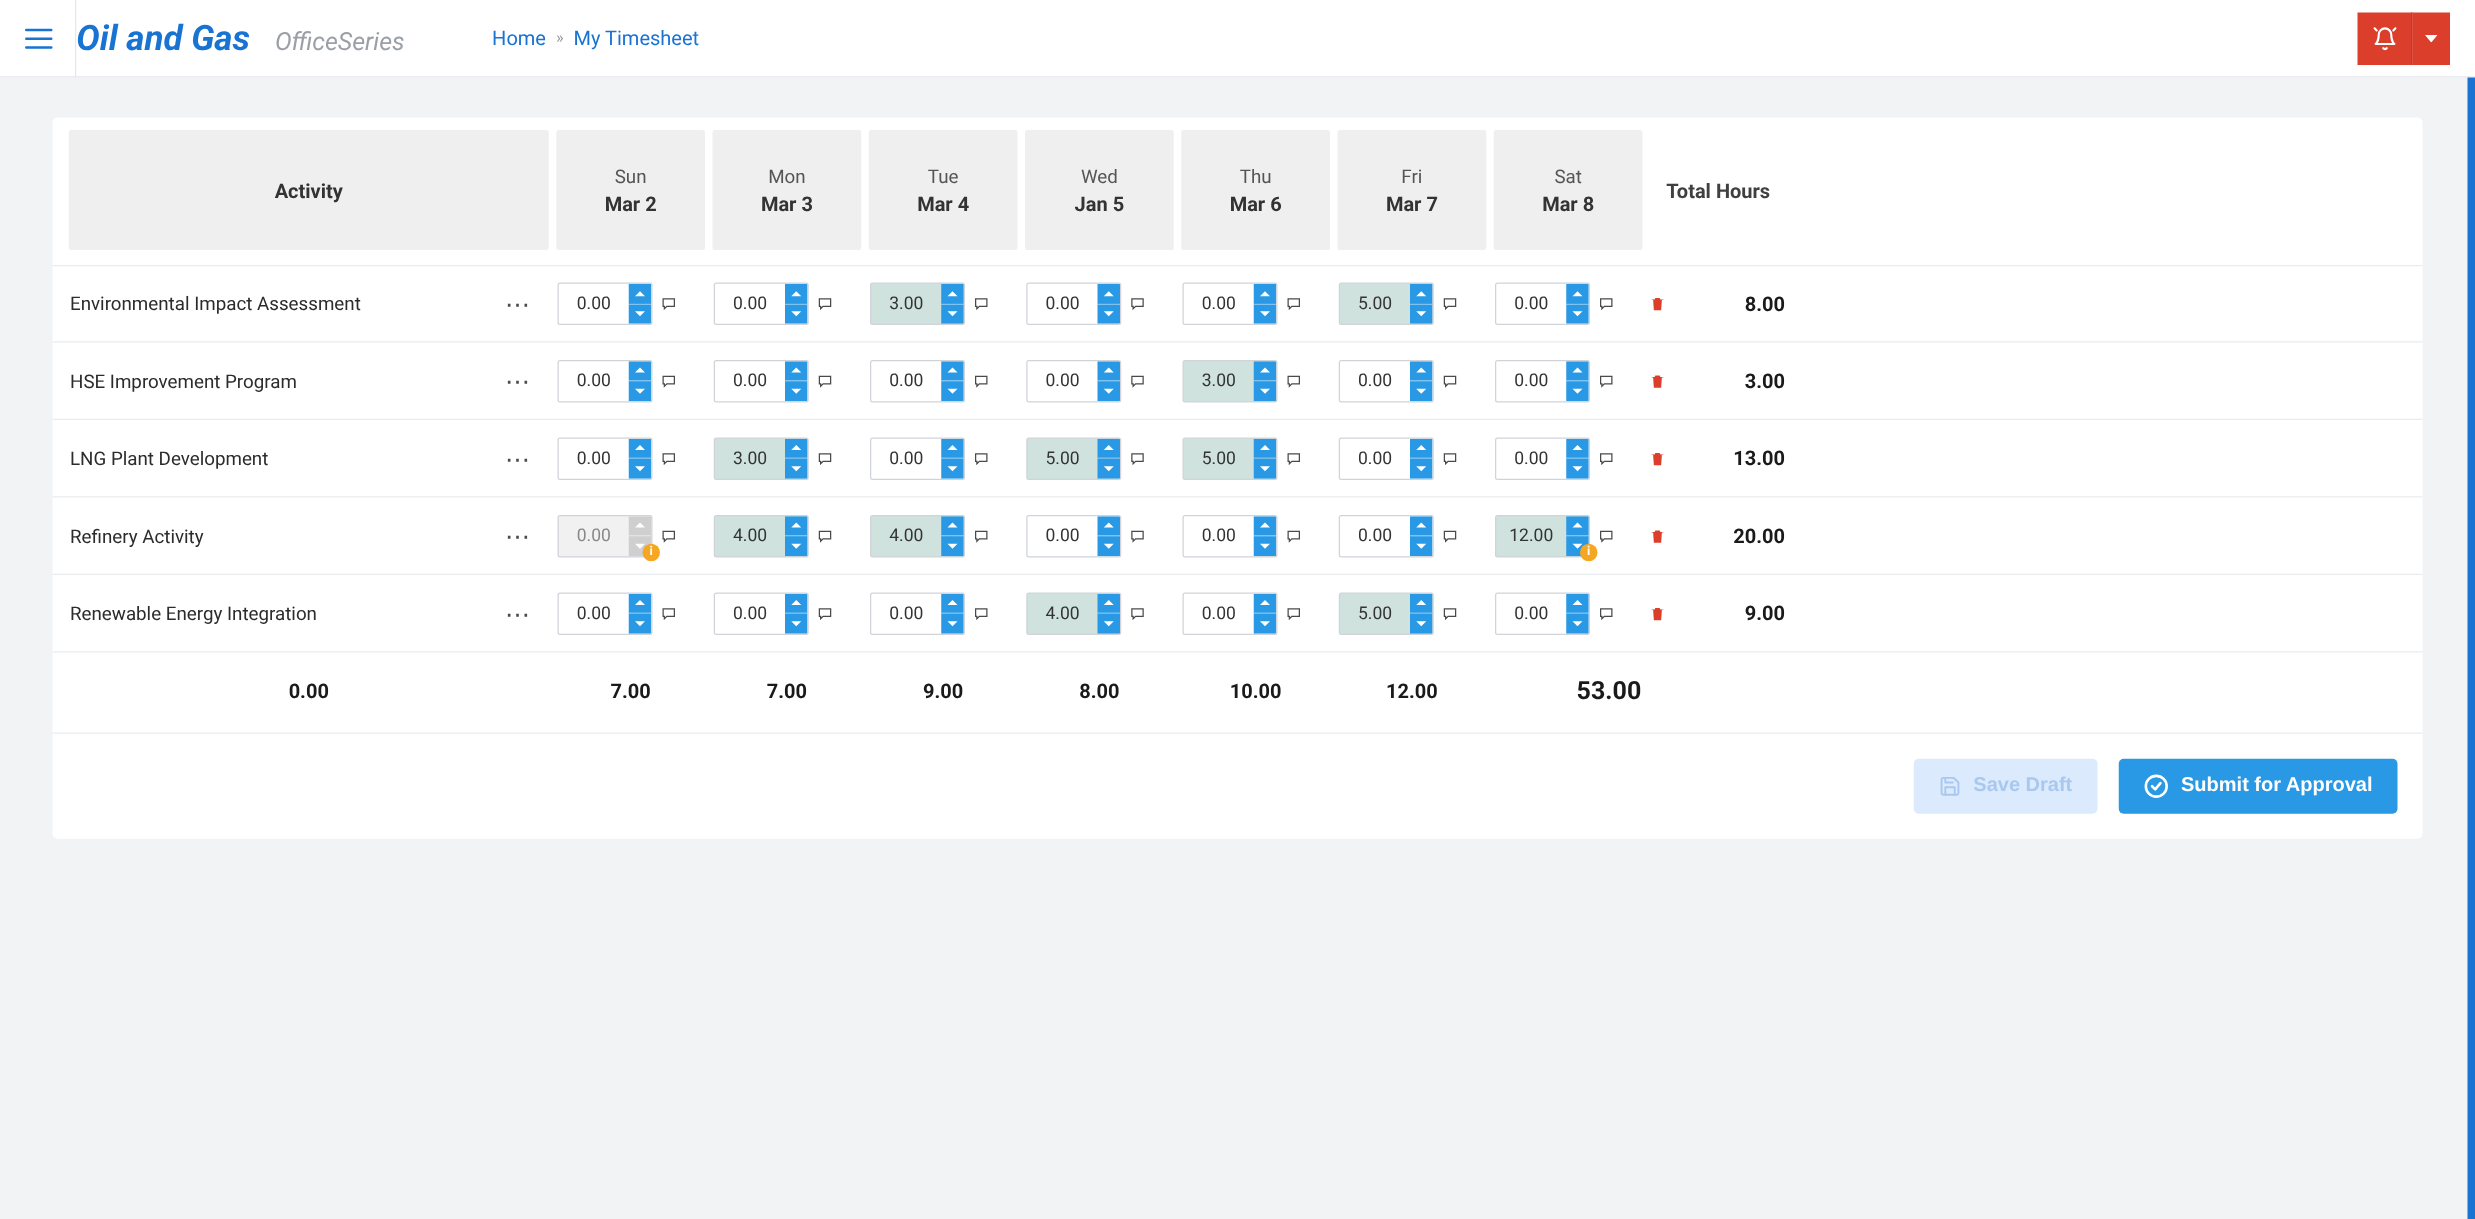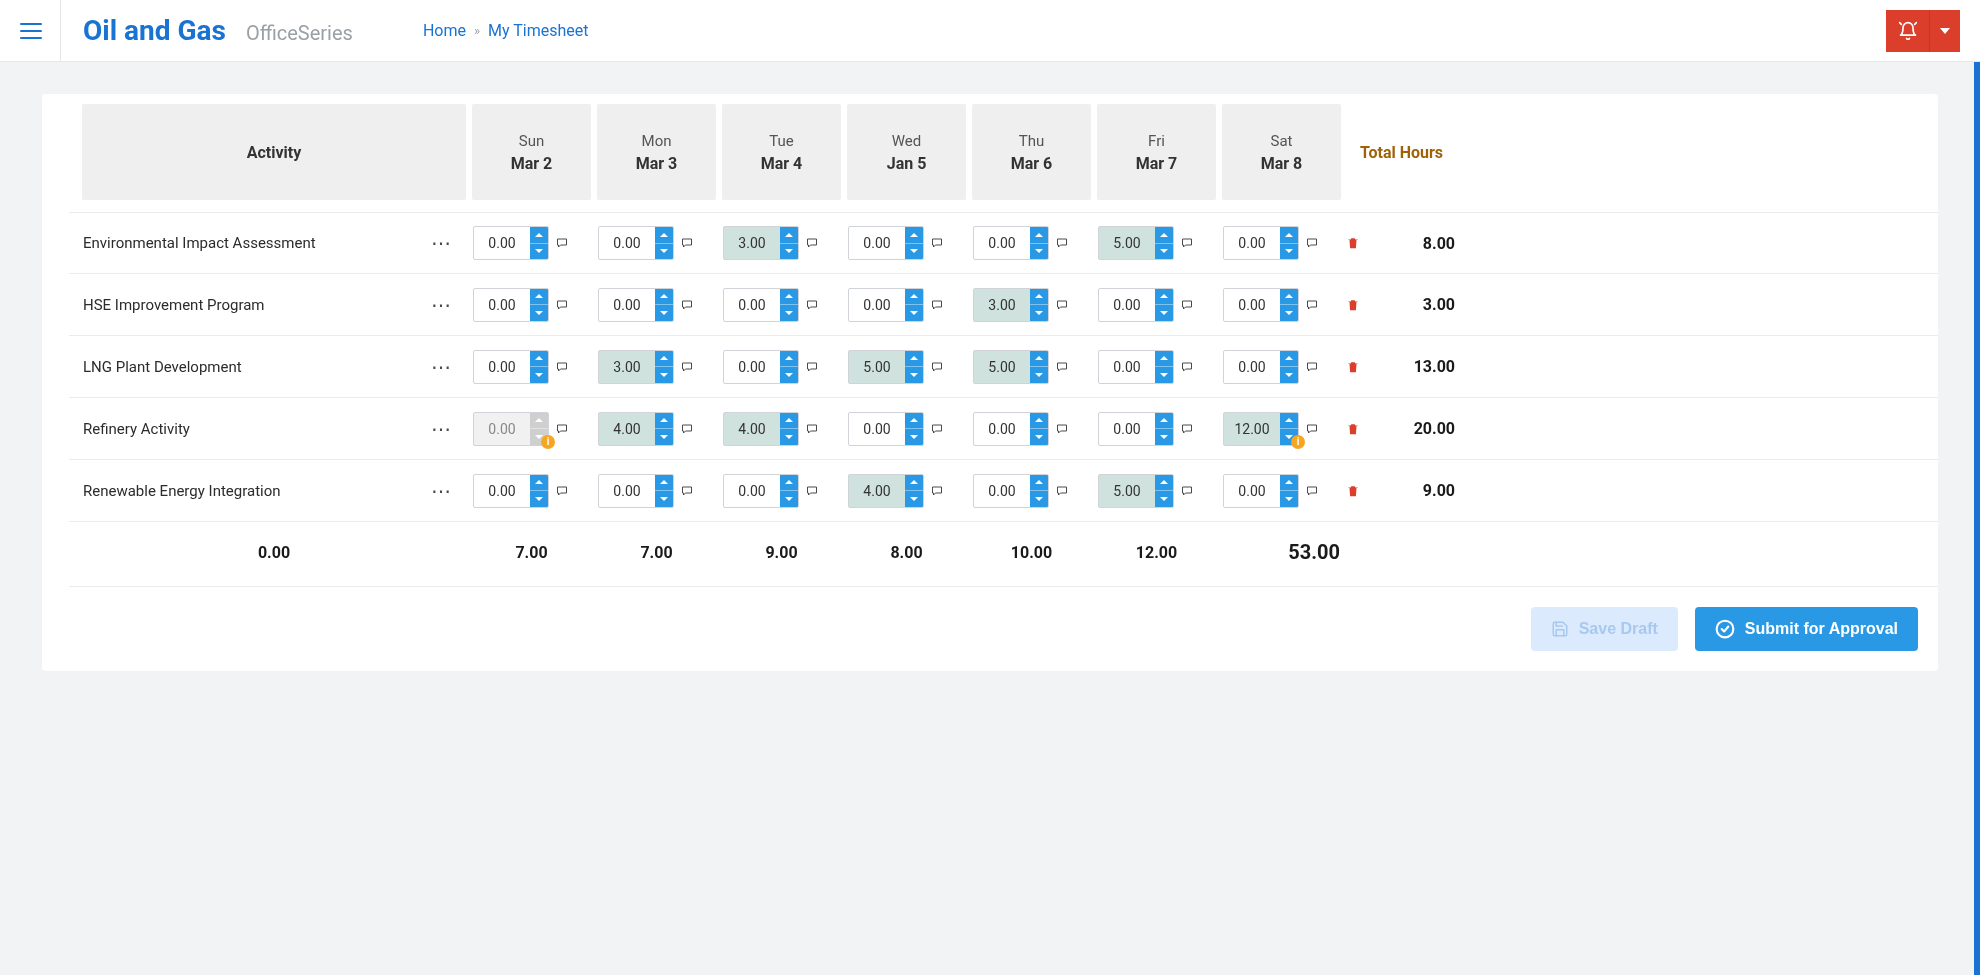--- a/index.html
+++ b/index.html
@@ -36,24 +36,24 @@
   flex-direction: column;
   justify-content: space-between;
 }
 .hamburger span {
   display: block;
   height: 2px;
   background: #1873d3;
   border-radius: 1px;
 }
 .brand {
-  margin-left: 22px;
   display: flex;
   align-items: baseline;
   gap: 20px;
+  font-style: italic;
 }
 .brand-title {
   font-size: 28px;
   font-weight: 700;
   color: #1873d3;
 }
 .brand-sub {
   font-size: 20px;
   color: #9aa0a6;
   font-weight: 400;
@@ -92,21 +92,20 @@
   width: 30px;
   display: flex;
   align-items: center;
   justify-content: center;
   cursor: pointer;
 }
 .panel {
   margin: 32px 42px;
   background: #ffffff;
   border-radius: 4px;
-  padding-left: 27px;
 }
 .grid {
   display: grid;
   grid-template-columns: 390px repeat(7, 125px) 115px;
   padding: 10px 10px 0 10px;
   gap: 0;
 }
 .hcell {
   background: #efefef;
   height: 96px;
@@ -130,21 +129,21 @@
 }
 .hcell-day-date {
   font-size: 16px;
   font-weight: 700;
   color: #333;
 }
 .hcell-total {
   background: #ffffff;
   font-weight: 700;
   font-size: 16px;
-  color: #a16207;
+  color: #404040;
 }
 .row {
   display: grid;
   grid-template-columns: 390px repeat(7, 125px) 115px;
   align-items: center;
   border-bottom: 1px solid #e9ecef;
   padding: 0 10px;
   height: 62px;
 }
 .row:first-of-type {

